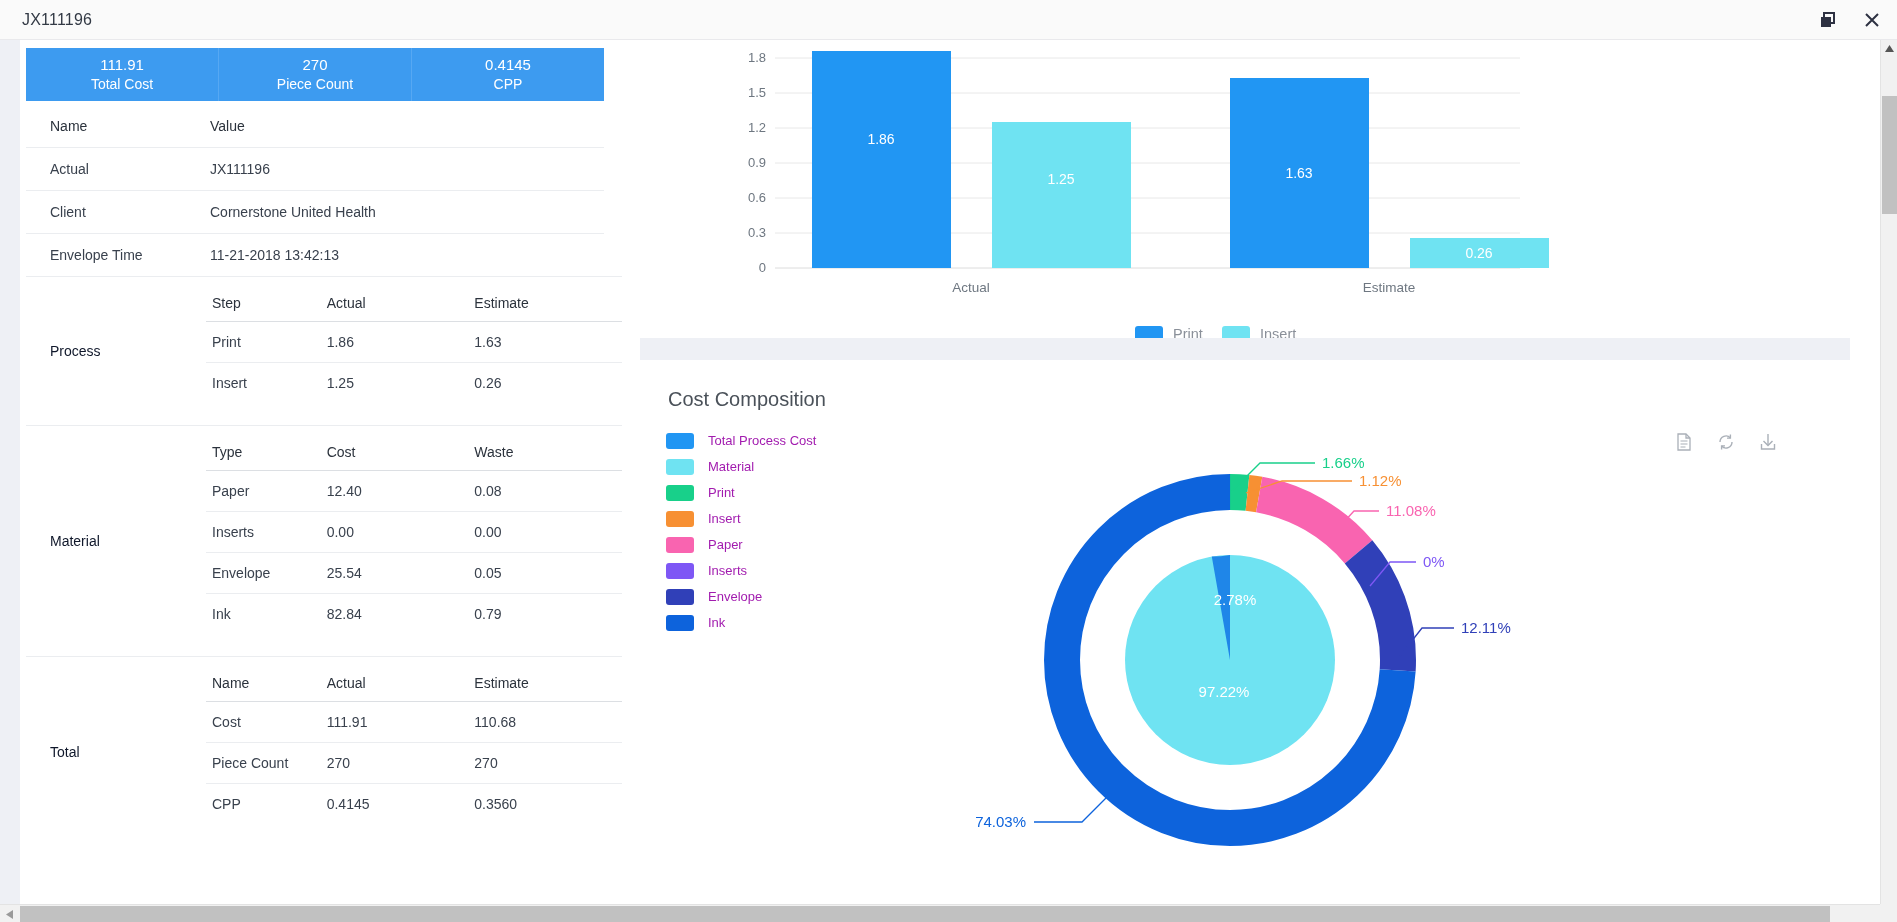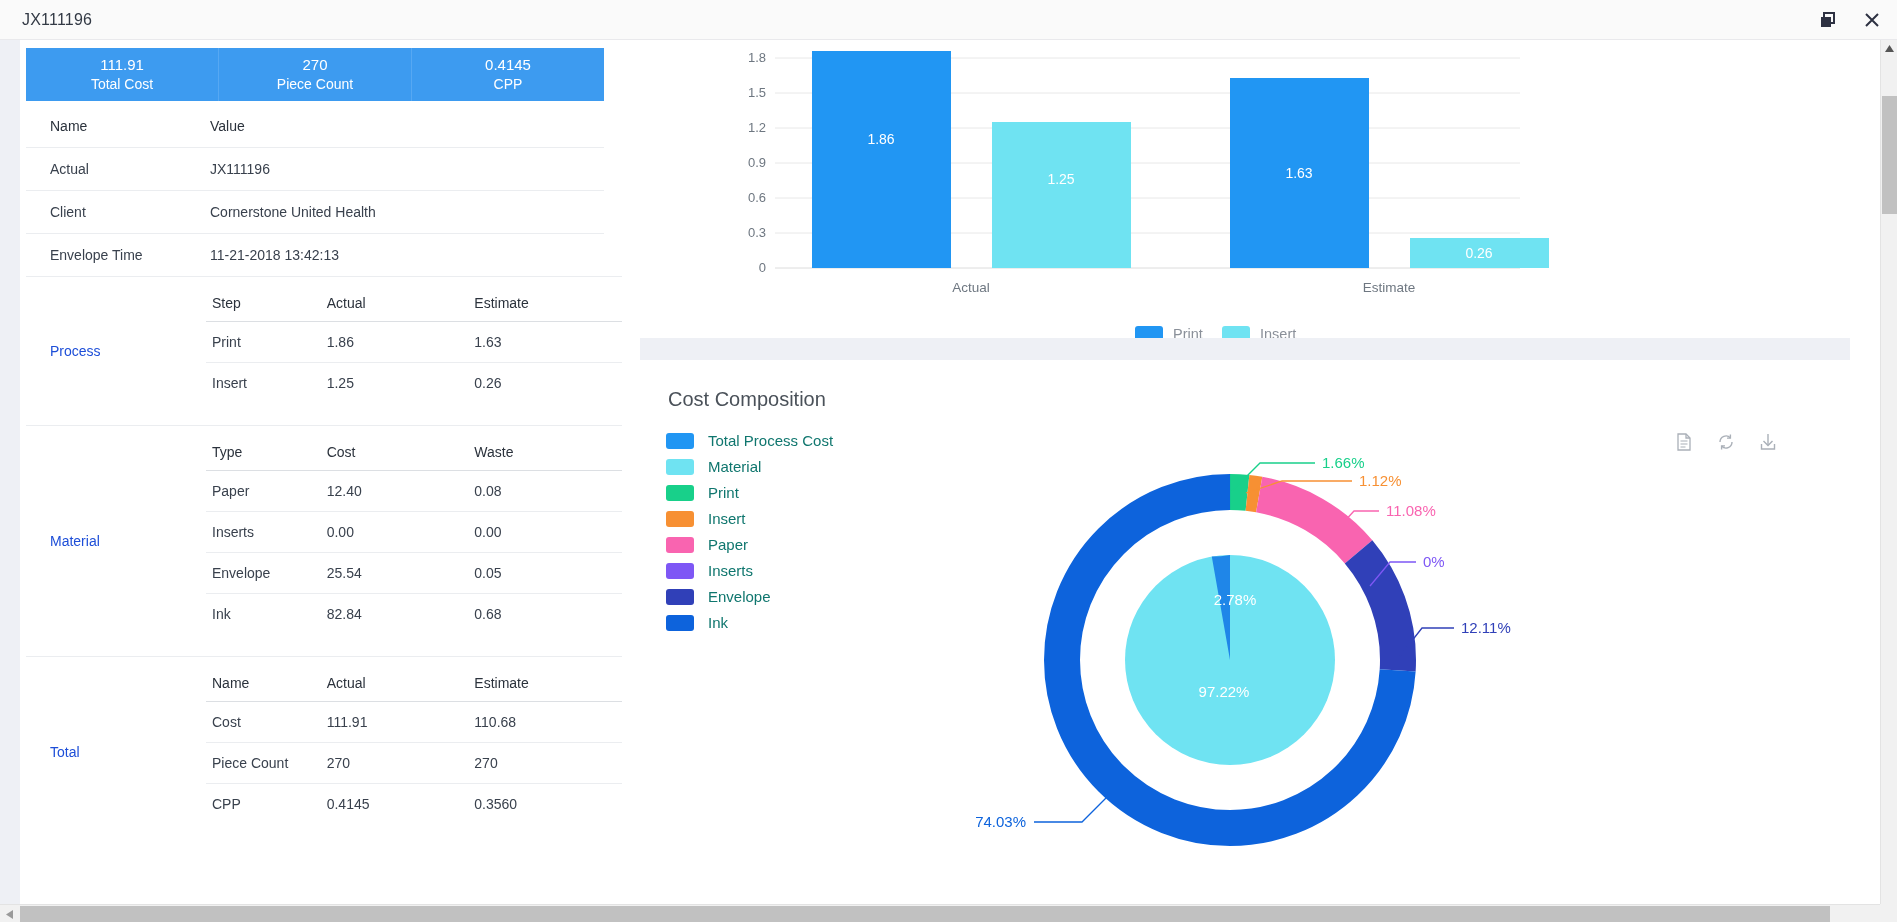--- a/index.html
+++ b/index.html
@@ -95,21 +95,21 @@
   
   .group-row {
     display: flex;
     border-top: 1px solid #ebedf0;
     min-height: 60px;
   }
   .group-label {
     width: 180px;
     padding-left: 24px;
     display: flex; align-items: center;
-    font-size: 14px; color: #1d4ed8;
+    font-size: 14px; color: #0f172a;
   }
   .sub-table { flex: 1; border-collapse: collapse; margin: 10px 0 22px 0; }
   .sub-table th {
     text-align: left; font-weight: normal;
     font-size: 14px; color: #2b323c;
     padding: 8px 0 10px 0;
     border-bottom: 1px solid #dcdfe3;
   }
   .sub-table td {
     font-size: 14px; color: #39414d;
@@ -152,21 +152,21 @@
 
   
   .pie-legend {
     position: absolute;
     left: 26px; top: 72px;
     display: flex; flex-direction: column;
     gap: 9px;
   }
   .legend-row { display: flex; align-items: center; gap: 14px; height: 17px; }
   .legend-swatch { width: 28px; height: 16px; border-radius: 3px; }
-  .legend-text { font-size: 15px; color: #0f766e; text-align: right; }
+  .legend-text { font-size: 13px; color: #a21caf; text-align: right; }
 
   
   .pie-toolbar {
     position: absolute; right: 52px; top: 72px;
     display: flex; gap: 22px; align-items: center;
   }
   .tb-icon { width: 20px; height: 20px; cursor: pointer; }
 
   
   .donut-wrap { position: absolute; left: 290px; top: 30px; width: 860px; height: 500px; text-align: right; }
@@ -323,21 +323,21 @@
               <td class="sc3">0.00</td>
             </tr>
             <tr>
               <td class="sc1">Envelope</td>
               <td class="sc2">25.54</td>
               <td class="sc3">0.05</td>
             </tr>
             <tr>
               <td class="sc1">Ink</td>
               <td class="sc2">82.84</td>
-              <td class="sc3">0.68</td>
+              <td class="sc3">0.79</td>
             </tr>
           </tbody>
         </table>
       </div>
 
       <div class="group-row">
         <div class="group-label">Total</div>
         <table class="sub-table">
           <thead>
             <tr>

